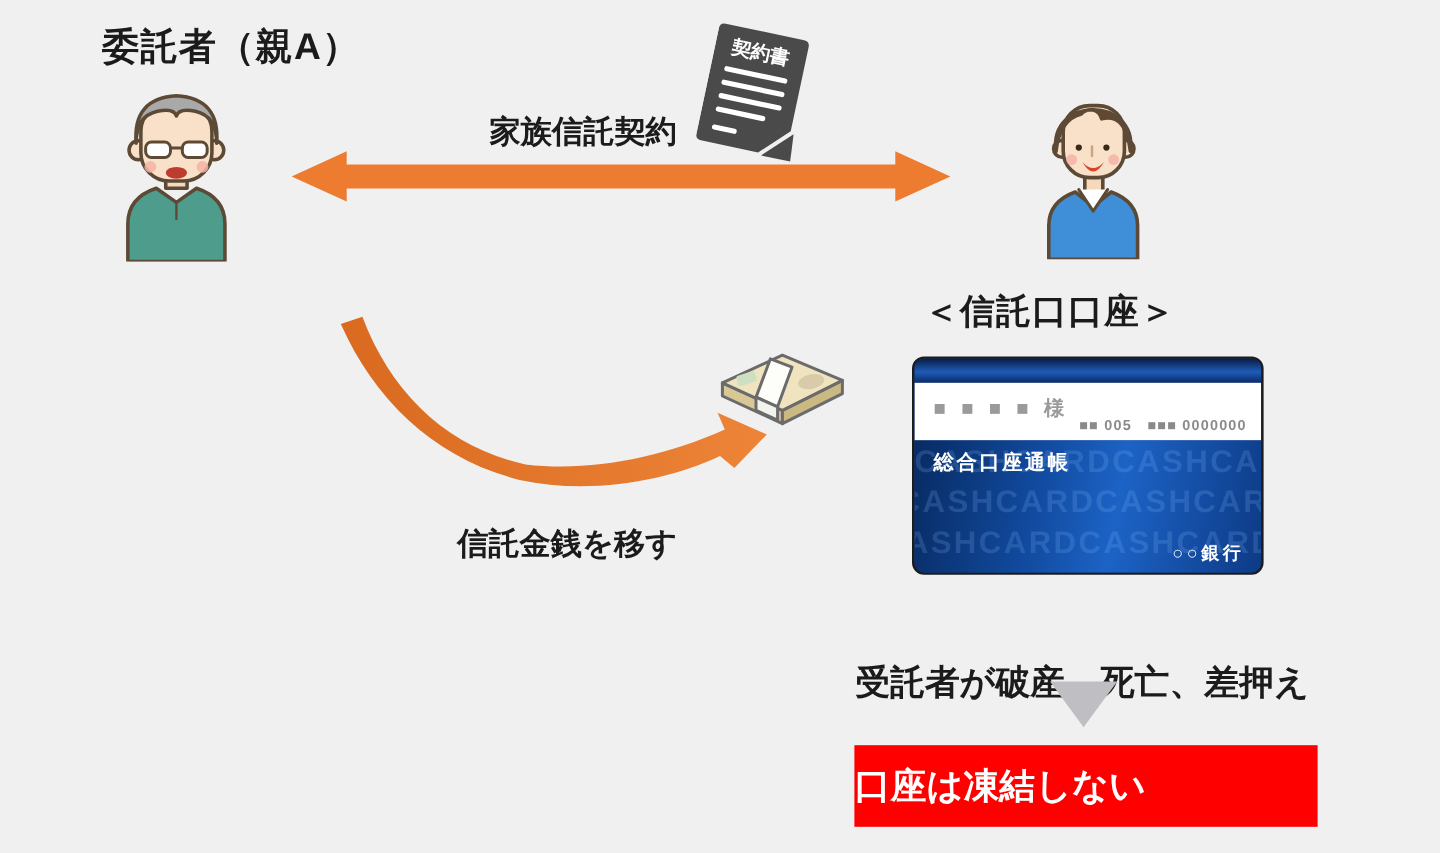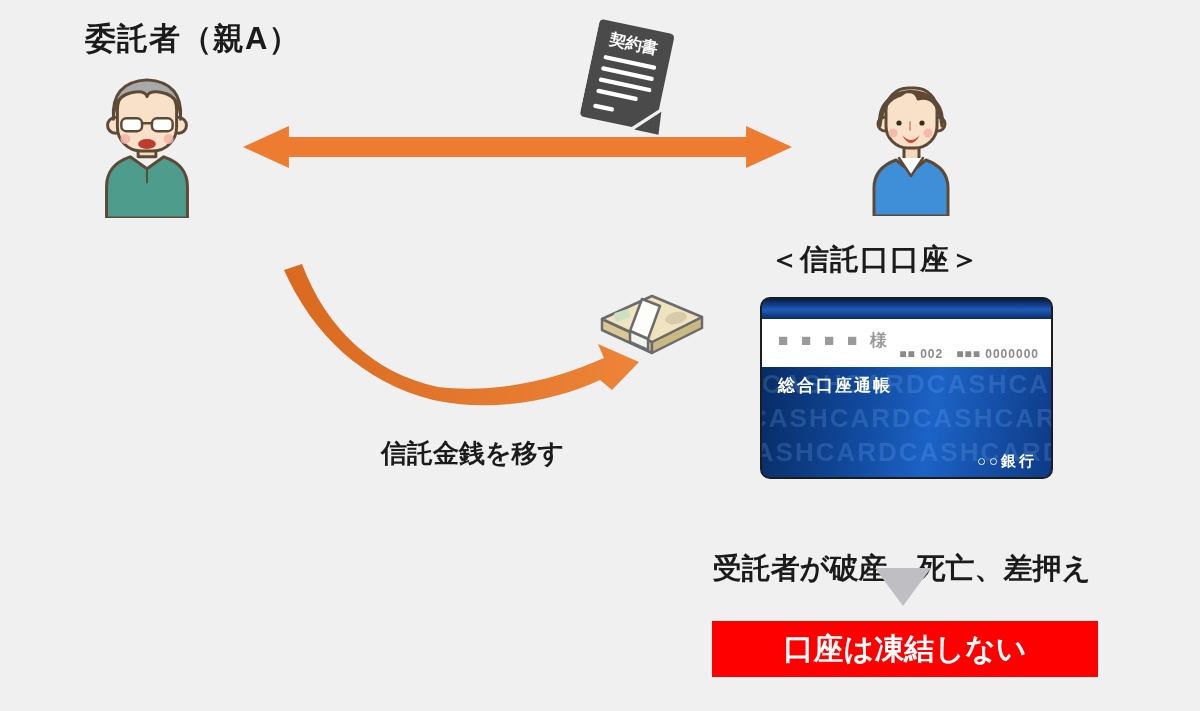--- a/index.html
+++ b/index.html
@@ -90,22 +90,22 @@
 
   
   .event-label { left: 690px; top: 505px; width: 424px; text-align: center; margin-top: 44px; }
   .down-triangle {
     left: 875px; top: 568px; width: 0; height: 0;
     border-left: 28px solid transparent;
     border-right: 28px solid transparent;
     border-top: 38px solid #bfbfc3;
   }
   .result-banner {
-    left: 712px; top: 621px; width: 386px; height: 56px;
-    background: #ff0000; display: flex; align-items: center; justify-content: center;
+    left: 712px; top: 621px; width: 386px; height: 68px;
+    background: #ff0000; display: flex; align-items: center; 
   }
   .result-text { color: #ffffff; font-size: 30px; font-weight: bold; white-space: nowrap; }
 </style>
 </head>
 <body>
 
 <div id="canvas">
 
   <div class="abs actor-title" style="left:62px; top:18px;">委託者（親A）</div>
 
@@ -143,41 +143,42 @@
     <circle cx="27" cy="67" r="4.5" fill="#f5b3a6" opacity="0.85"></circle>
     <circle cx="62" cy="67" r="4.5" fill="#f5b3a6" opacity="0.85"></circle>
     <path d="M44,56 L44,64" stroke="#c9a583" stroke-width="2" stroke-linecap="round" fill="none"></path>
     <path d="M36,69 Q45,79 54,69 Q45,85 36,69 Z" fill="#d4452c"></path>
   </svg>
 
   <svg class="abs double-arrow" viewBox="0 0 550 46" aria-hidden="true">
     <polygon points="0,23 46,2 46,13 504,13 504,2 550,23 504,44 504,33 46,33 46,44" fill="#ED7C30"></polygon>
   </svg>
 
+  <div class="abs mid-label family-trust-label">家族信託契約</div>
 
   <svg class="abs contract-doc" viewBox="0 0 90 112" aria-hidden="true">
     <polygon points="59,106 83,82 85,106" fill="#4A4A4A"></polygon>
     <path d="M5,0 H75 Q80,0 80,5 V80 L56,104 H5 Q0,104 0,99 V5 Q0,0 5,0 Z" fill="#4A4A4A"></path>
     <text x="40" y="24" text-anchor="middle" fill="#ffffff" font-size="17" font-weight="bold">契約書</text>
     <g fill="#ffffff">
       <rect x="12" y="36" width="56" height="4.5" rx="2"></rect>
       <rect x="12" y="48" width="56" height="4.5" rx="2"></rect>
       <rect x="12" y="60" width="56" height="4.5" rx="2"></rect>
       <rect x="12" y="72" width="44" height="4.5" rx="2"></rect>
       <rect x="12" y="88" width="22" height="4.5" rx="2"></rect>
     </g>
   </svg>
 
   <div class="abs account-heading">＜信託口口座＞</div>
 
   <div class="abs passbook">
     <div class="pb-strip"></div>
     <div class="pb-nameband">
       <div class="pb-masked">■ ■ ■ ■ 様</div>
-      <div class="pb-acctline">■■ 002　■■■ 0000000</div>
+      <div class="pb-acctline">■■ 005　■■■ 0000000</div>
     </div>
     <div class="pb-body">
       <div class="pb-pattern">
         <div>CASHCARDCASHCARDCASHCARDCASHCARD</div>
         <div>CASHCARDCASHCARDCASHCARDCASHCARD</div>
         <div>CASHCARDCASHCARDCASHCARDCASHCARD</div>
       </div>
       <div class="pb-title">総合口座通帳</div>
       <div class="pb-bank">○○銀行</div>
     </div>

